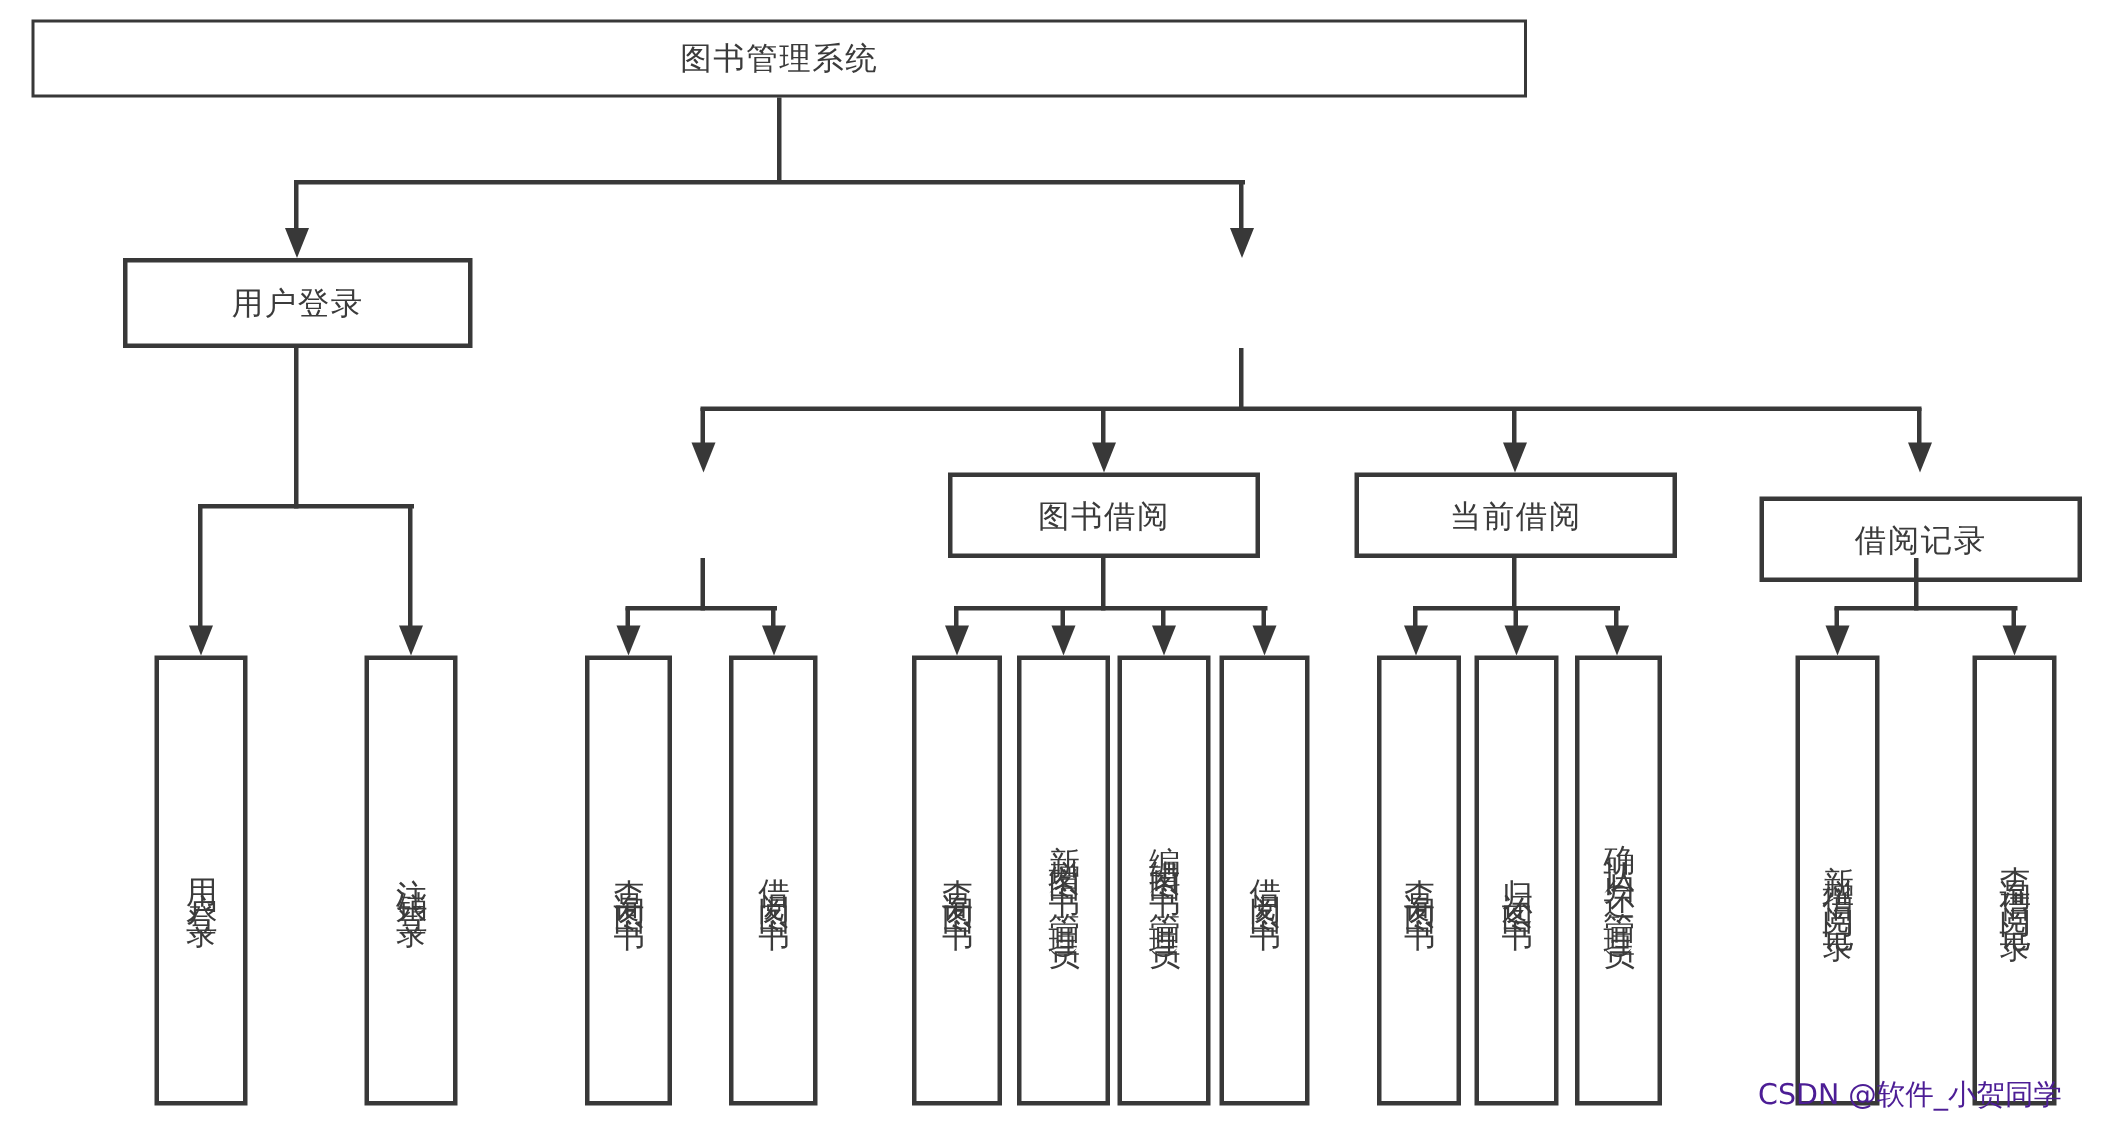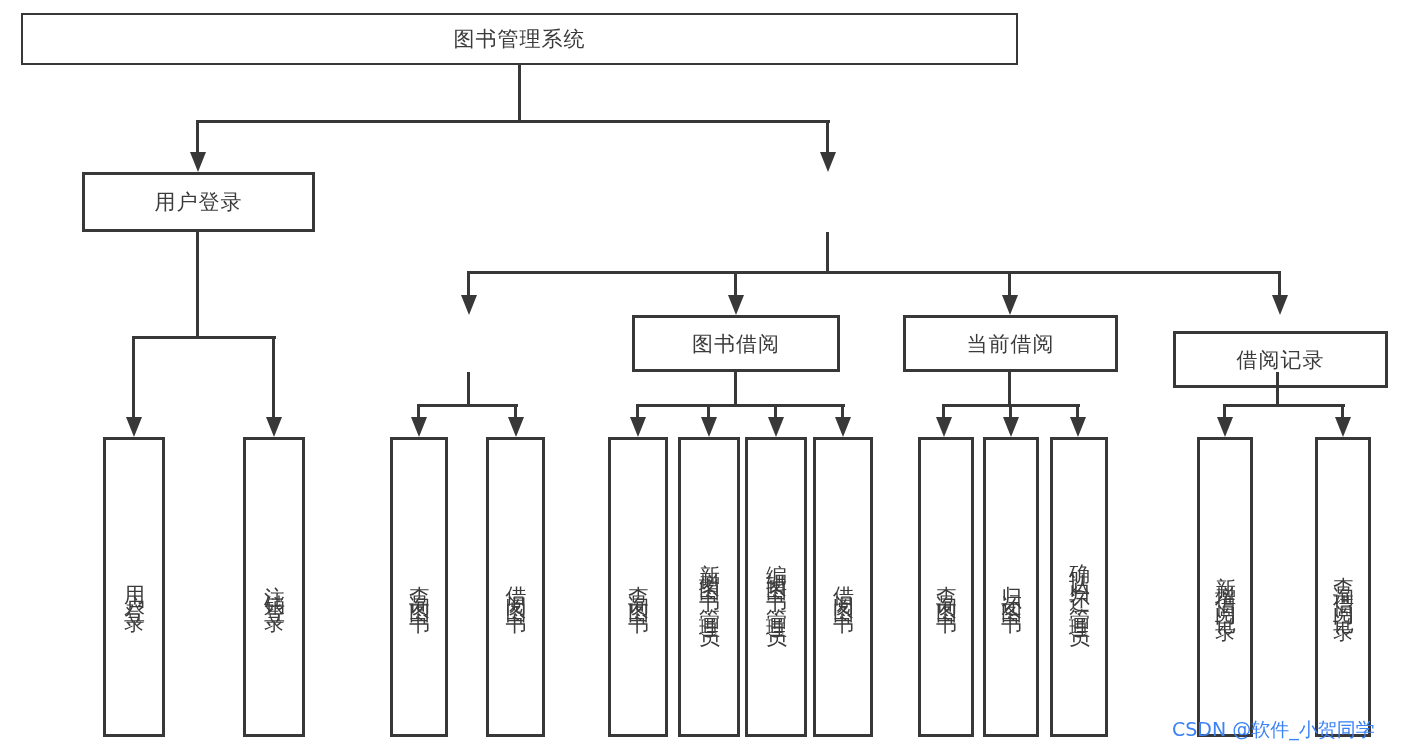--- a/index.html
+++ b/index.html
@@ -51,21 +51,21 @@
     position:absolute;bottom:0;left:0;
     width:0;height:0;
     border-left:8px solid transparent;
     border-right:8px solid transparent;
     border-top:20px solid var(--line);
   }
   .watermark{
     position:absolute;
     left:1172px;top:717px;
     font-size:19px;
-    color:#3b82f6;
+    color:#4c1d95;
     white-space:nowrap;
   }
 </style>
 </head>
 <body>
 
 <div class="canvas">
 
   <div class="box root" style="left:21px;top:13px;width:997px;height:52px;">
     <span class="hlabel">图书管理系统</span>

